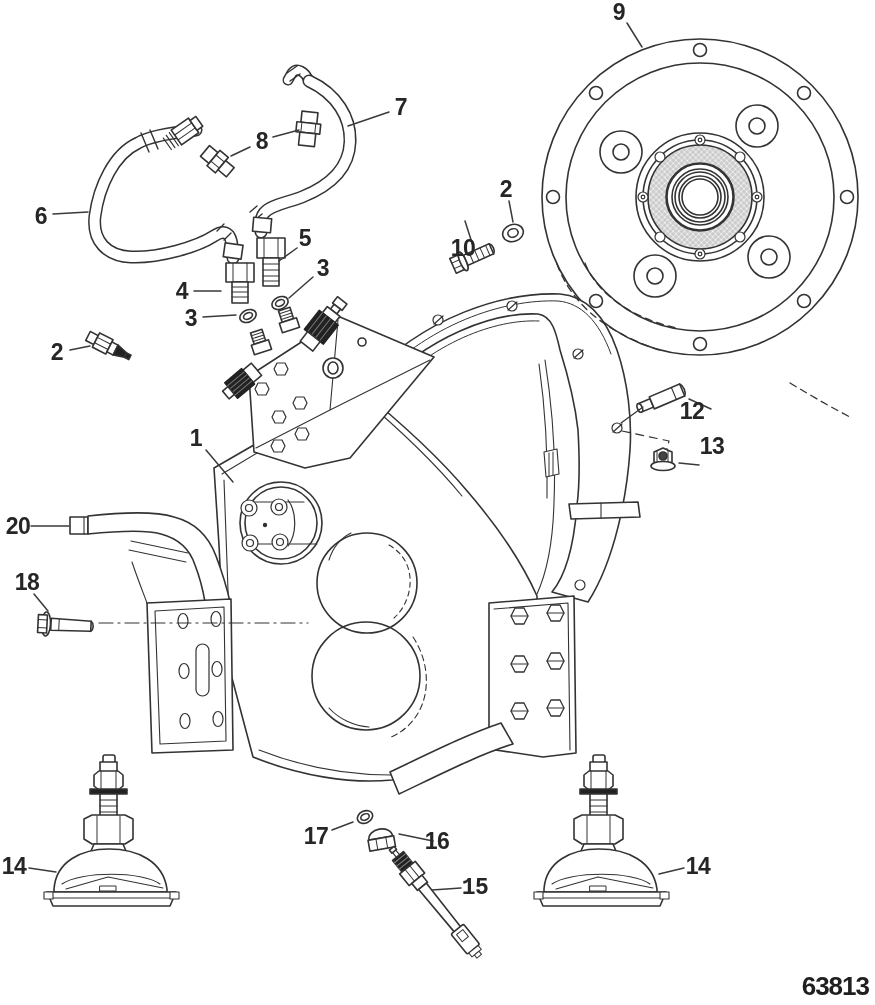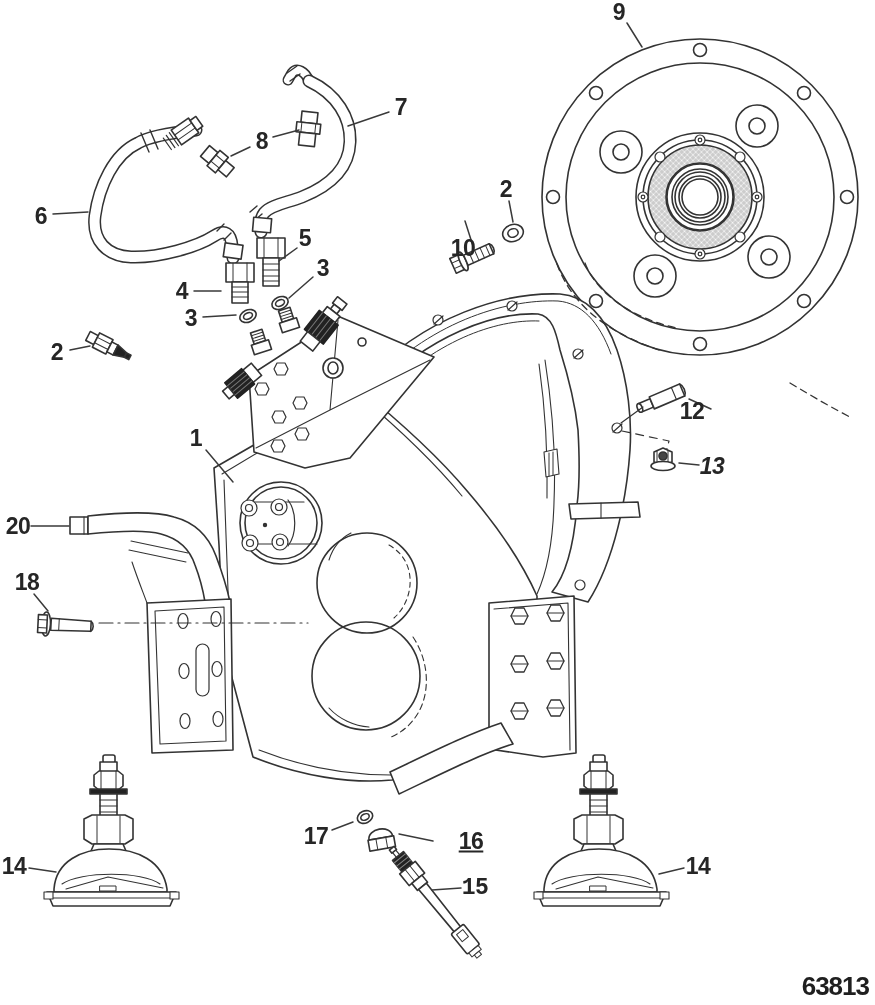--- a/index.html
+++ b/index.html
@@ -421,24 +421,24 @@
       <div class="callout" style="left: 191px; top: 318px;">3</div>
       <div class="callout" style="left: 182px; top: 291px;">4</div>
       <div class="callout" style="left: 305px; top: 238px;">5</div>
       <div class="callout" style="left: 41px; top: 216px;">6</div>
       <div class="callout" style="left: 401px; top: 107px;">7</div>
       <div class="callout" style="left: 262px; top: 141px;">8</div>
       <div class="callout" style="left: 619px; top: 12px;">9</div>
       <div class="callout" style="left: 463px; top: 209px; margin-top: 39px;">10</div>
       <div class="callout" style="left: 506px; top: 189px;">2</div>
       <div class="callout" style="left: 692px; top: 411px;">12</div>
-      <div class="callout" style="left: 712px; top: 466px; font-style: italic;">13</div>
+      <div class="callout" style="left: 712px; top: 446px;">13</div>
       <div class="callout" style="left: 14px; top: 866px;">14</div>
       <div class="callout" style="left: 698px; top: 866px;">14</div>
       <div class="callout" style="left: 475px; top: 888px; font-family: Liberation Mono, monospace;">15</div>
-      <div class="callout" style="left: 471px; top: 841px; text-decoration: underline;">16</div>
+      <div class="callout" style="left: 437px; top: 841px;">16</div>
       <div class="callout" style="left: 316px; top: 836px;">17</div>
       <div class="callout" style="left: 27px; top: 582px;">18</div>
       <div class="callout" style="left: 18px; top: 526px;">20</div>
     </div>
 
 <div class="drawing-number">63813</div>
 </div>
 
 </body></html>

